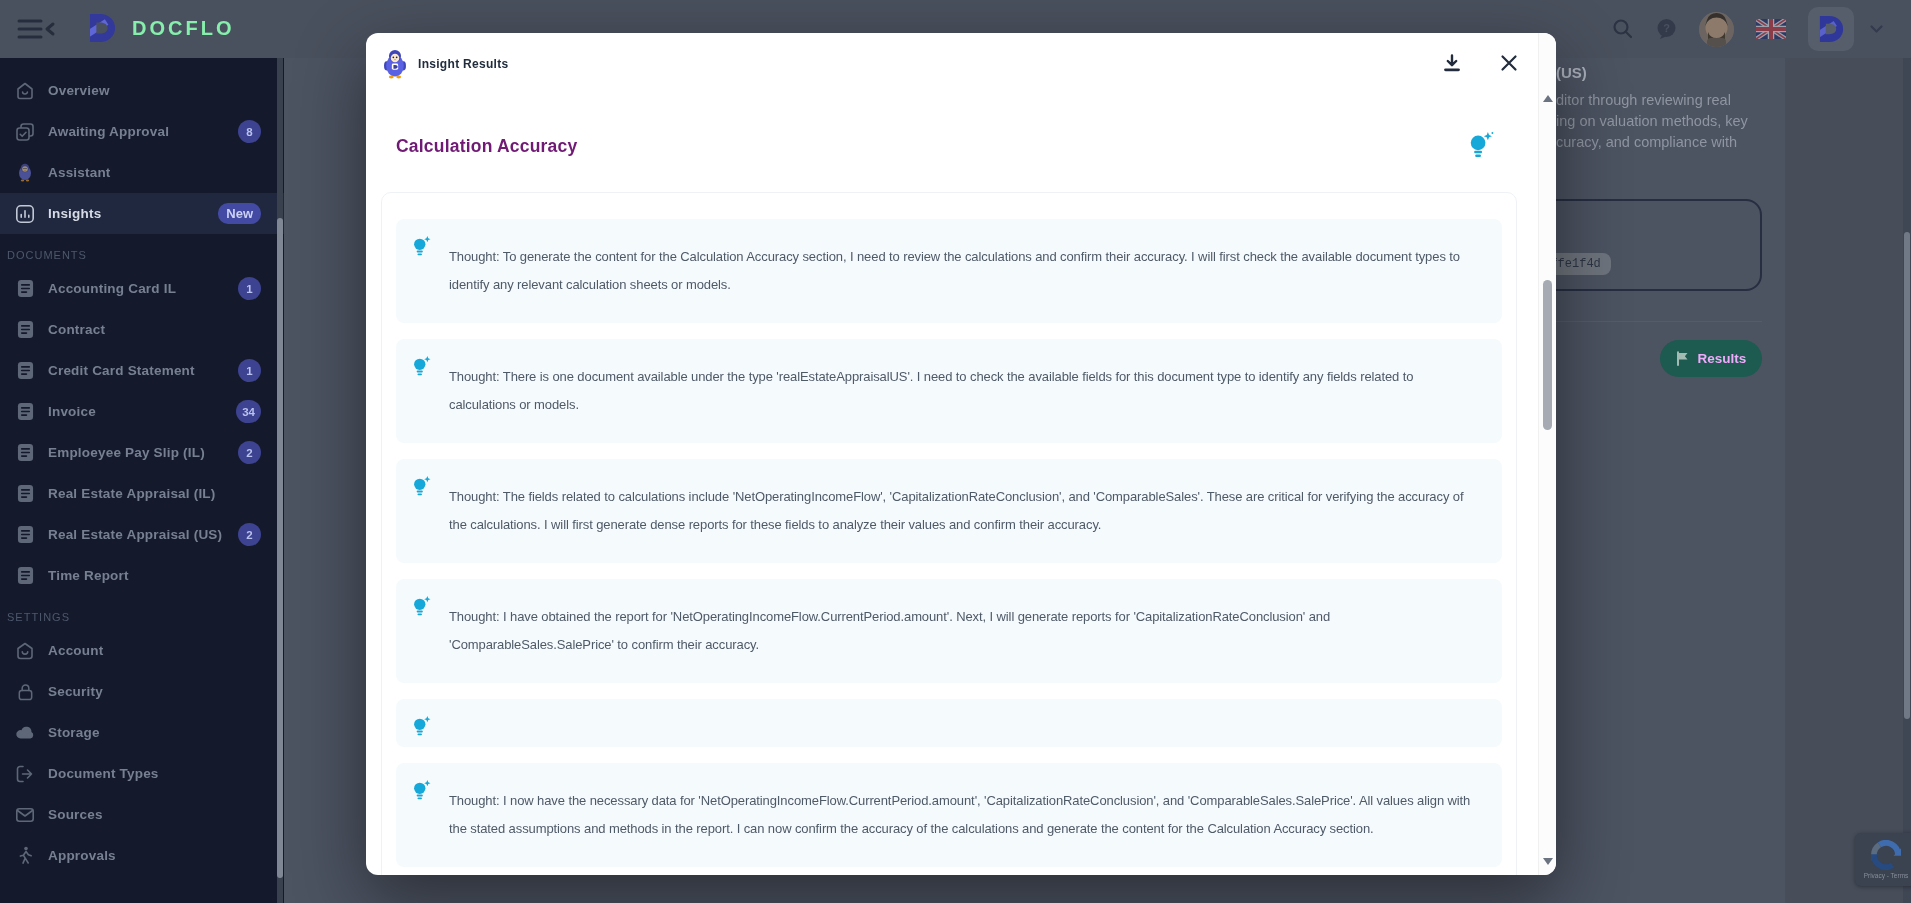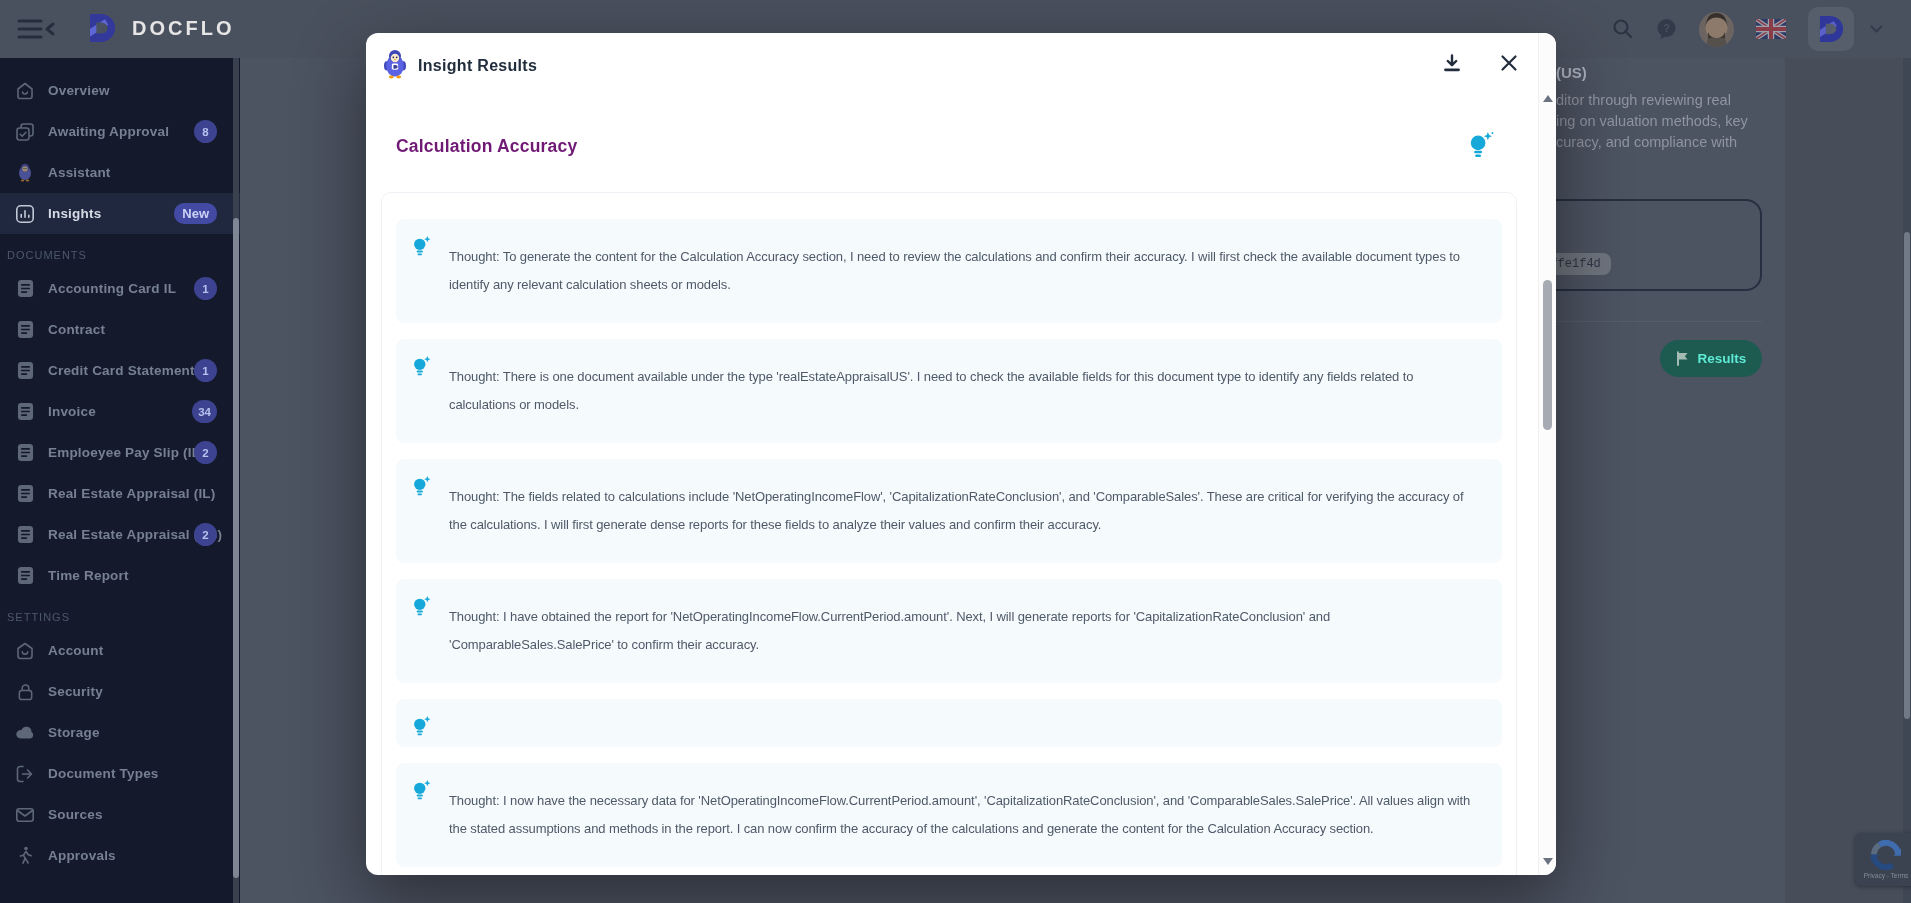--- a/index.html
+++ b/index.html
@@ -5,30 +5,30 @@
   * { margin:0; padding:0; box-sizing:border-box; }
   html,body { width:1911px; height:903px; overflow:hidden; }
   body { font-family:"Liberation Sans", sans-serif; background:#4c5361; position:relative; }
 
   
   .page { position:absolute; inset:0; }
 
   .app-header { position:absolute; top:0; left:0; width:1911px; height:58px; background:#4a515e; }
   .nav-toggle { position:absolute; left:17px; top:16px; width:40px; height:26px; color:#262e3e; cursor:pointer; }
   .brand { position:absolute; left:88px; top:12px; display:flex; align-items:center; gap:16px; }
-  .brand-name { font-size:20px; font-weight:bold; letter-spacing:3px; color:#e5e5e5; }
+  .brand-name { font-size:20px; font-weight:bold; letter-spacing:3px; color:#86efac; }
 
   .header-right { position:absolute; right:28px; top:0; height:58px; display:flex; align-items:center; gap:22px; }
   .hdr-icon { color:#2c3444; display:flex; align-items:center; }
   .avatar { width:35px; height:35px; border-radius:50%; overflow:hidden; background:#5d6472; }
   .profile-box { width:46px; height:44px; background:#565d6b; border-radius:10px; display:flex; align-items:center; justify-content:center; }
   .chev-down { color:#333b4d; margin-left:-6px; }
 
   
-  .sidebar { position:absolute; top:58px; left:0; width:240px; height:845px; background:#141a2b; overflow:hidden; }
+  .sidebar { position:absolute; top:58px; left:0; width:284px; height:845px; background:#141a2b; overflow:hidden; }
   .side-scroll { position:absolute; right:1px; top:0; bottom:0; width:6px; background:#39404e; }
   .side-scroll .thumb { position:absolute; left:0; width:6px; border-radius:3px; background:#7f8795; top:160px; height:660px; }
   .nav { padding-top:12px; }
   .nav-item { position:relative; height:41px; display:flex; align-items:center; padding-left:15px; color:#768092; cursor:pointer; }
   .nav-item .ic { width:20px; height:20px; color:#5d6778; display:flex; align-items:center; justify-content:center; flex:none; }
   .nav-item .lbl { margin-left:13px; font-size:13.5px; font-weight:bold; letter-spacing:.2px; white-space:nowrap; }
   .nav-item.active { background:#202840; color:#d6dbe6; }
   .nav-item.active .ic { color:#c2c9d6; }
   .badge { position:absolute; right:23px; min-width:23px; height:23px; border-radius:12px; background:#3d4391;
            color:#b9c1ee; font-size:11.5px; font-weight:bold; display:flex; align-items:center; justify-content:center; padding:0 6px; }
@@ -41,32 +41,32 @@
   .page-scrollbar .thumb { position:absolute; left:1px; width:6px; border-radius:3px; background:#717987; top:174px; height:487px; }
 
   .doc-panel { position:absolute; left:1500px; top:58px; width:285px; }
   .dp-heading { position:absolute; left:56px; top:6px; font-size:15px; font-weight:bold; color:#a9afbb; white-space:nowrap; }
   .dp-lines { position:absolute; left:56px; top:32px; font-size:14.5px; line-height:21px; color:#8f95a1; white-space:nowrap; }
   .dp-box { position:absolute; left:-40px; top:141px; width:302px; height:92px; border:2px solid #262e40; border-radius:16px; }
   .dp-pill { position:absolute; left:28px; top:52px; background:#6e747d; border-radius:8px; padding:4px 10px;
              font-family:"Liberation Mono", monospace; font-size:12px; color:#2e3545; }
   .dp-divider { position:absolute; left:-40px; top:263px; width:302px; height:1px; background:#555c69; }
   .results-btn { position:absolute; left:160px; top:282px; width:102px; height:37px; border-radius:19px; background:#1d5a50;
-                 display:flex; align-items:center; justify-content:center; gap:8px; color:#5eead4; font-size:13.5px; font-weight:bold; cursor:pointer; }
+                 display:flex; align-items:center; justify-content:center; gap:8px; color:#f0abfc; font-size:13.5px; font-weight:bold; cursor:pointer; }
 
   .recaptcha { position:absolute; right:-6px; bottom:17px; width:62px; height:53px; background:#3b4250; border-radius:6px;
                box-shadow:0 1px 4px rgba(0,0,0,.35); display:flex; flex-direction:column; align-items:center; justify-content:center; cursor:pointer; }
   .recaptcha .rc-label { font-size:6.5px; color:#878e9a; margin-top:2px; white-space:nowrap; }
 
   
   .modal { position:absolute; left:366px; top:33px; width:1190px; height:842px; background:#ffffff; border-radius:12px;
            box-shadow:0 24px 70px rgba(0,0,0,.45); overflow:hidden; }
   .modal-header { position:absolute; left:0; top:0; width:100%; height:64px; }
   .mascot { position:absolute; left:16px; top:15px; }
-  .modal-title { position:absolute; left:52px; top:24px; font-size:16px; font-weight:bold; color:#212d3d; letter-spacing:.3px; }
+  .modal-title { position:absolute; left:52px; top:24px; font-size:12px; font-weight:bold; color:#212d3d; letter-spacing:.3px; }
   .icon-btn { position:absolute; color:#222c3c; cursor:pointer; background:none; border:none; }
   .dl-btn { left:1076px; top:20px; }
   .close-btn { left:1134px; top:21px; }
 
   .section-head { position:absolute; left:30px; top:103px; font-size:17.5px; font-weight:bold; color:#701a75; letter-spacing:.2px; }
   .section-bulb { position:absolute; left:1102px; top:98px; }
 
   .thought-card { position:absolute; left:15px; top:159px; width:1136px; height:700px;
                   background:#fff; border:1px solid #eef1f5; border-radius:10px; padding:26px 14px 0 14px; }
   .thought-row { position:relative; background:#f5fafd; border-radius:8px; padding:24px 30px 24px 53px; margin-bottom:16px; }

